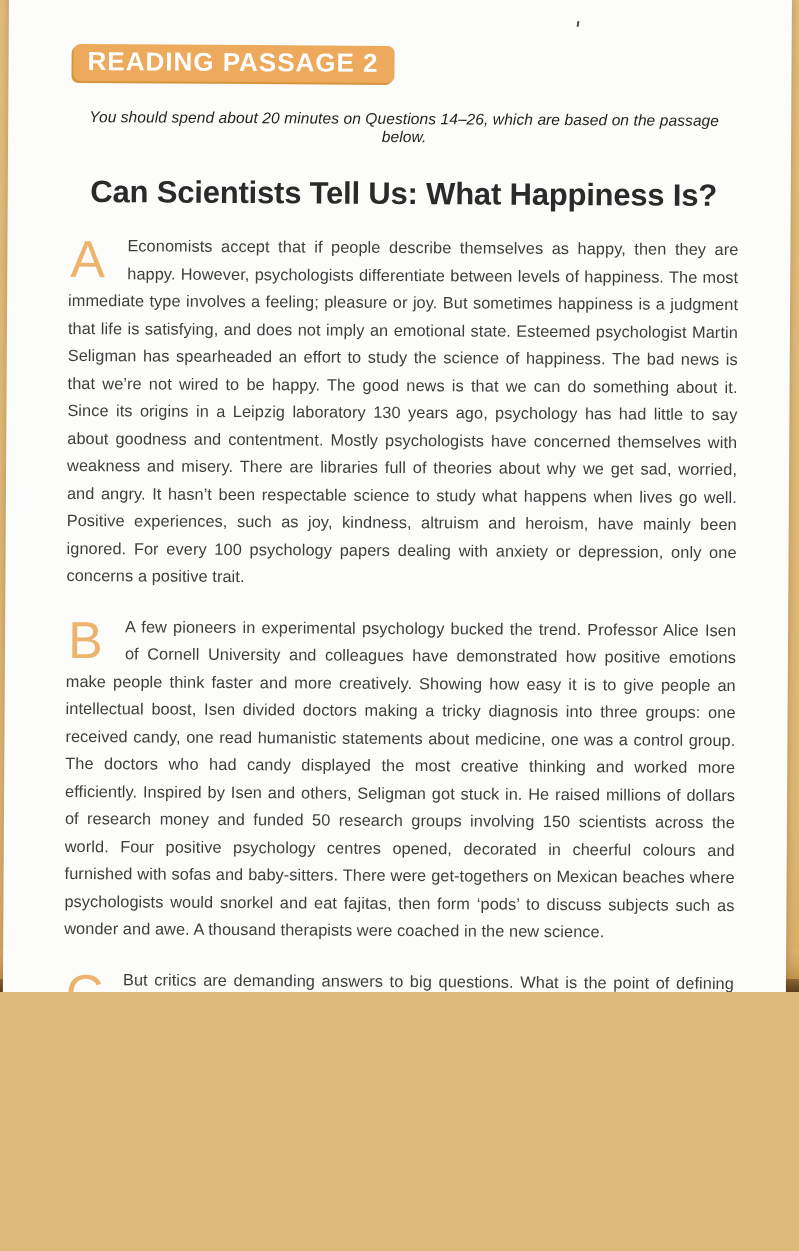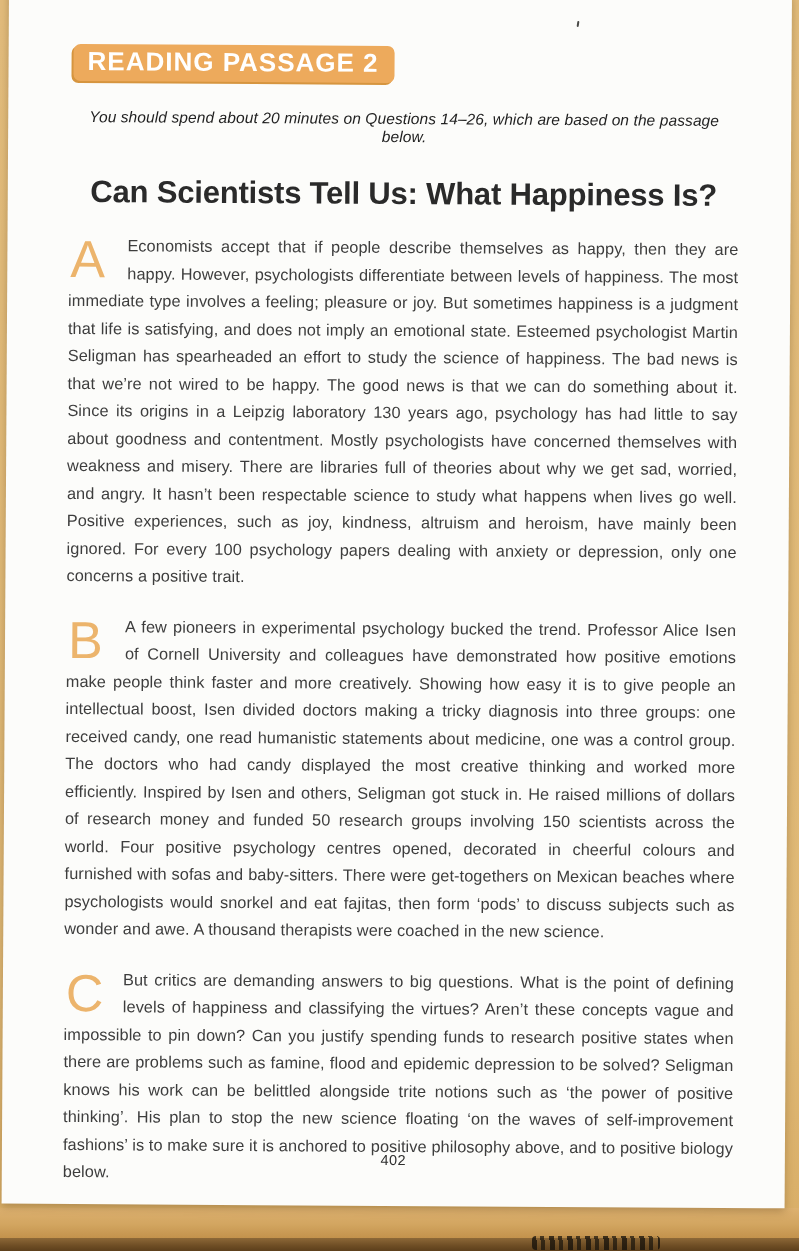--- a/index.html
+++ b/index.html
@@ -5,21 +5,21 @@
   * { margin: 0; padding: 0; box-sizing: border-box; }
   html, body { width: 799px; height: 1251px; }
   body {
     font-family: "Liberation Sans", sans-serif;
     background: #dfb977;
     overflow: hidden;
   }
   .photo {
     position: relative;
     width: 799px;
-    height: 1251px;
+    height: 992px;
     background: linear-gradient(180deg, #e2bc7c 0%, #dfb875 80%, #d8ad66 100%);
     overflow: hidden;
   }
   
   .book-pages-band {
     position: absolute;
     left: 0; right: 0;
     bottom: 13px;
     height: 30px;
     background: linear-gradient(180deg, #ddb170 0%, #d2a560 55%, #c3924c 100%);

